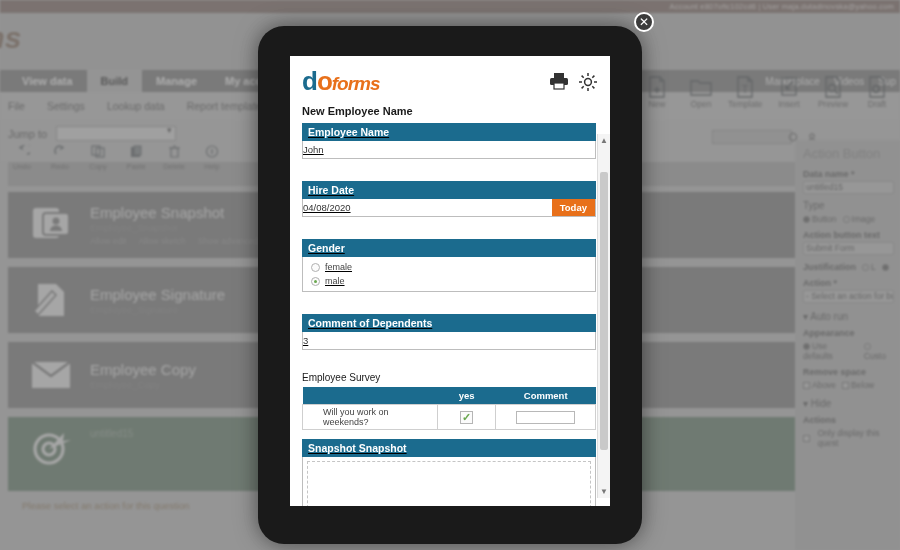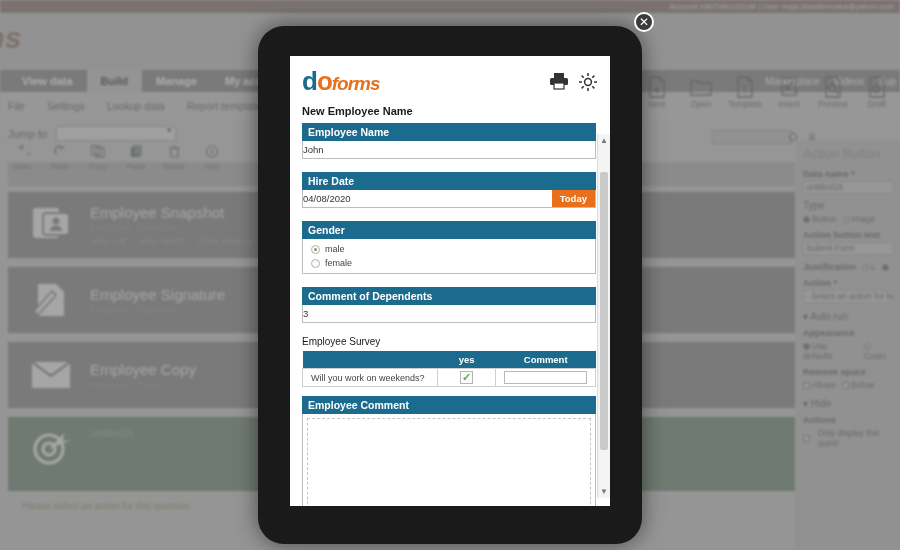--- a/index.html
+++ b/index.html
@@ -154,21 +154,21 @@
   .doforms { font-size: 26px; font-weight: bold; letter-spacing: -1px; position: relative; }
   .doforms .d { color: #1b6b8e; }
   .doforms .o { color: #e8701a; }
   .doforms .f { color: #e8701a; font-style: italic; font-size: 19px; }
   .hdricons { margin-left: auto; display: flex; gap: 9px; color: #333; padding-top: 6px;}
 
   .formtitle { font-size: 11px; font-weight: bold; color: #1a1a1a; padding: 4px 12px 6px 12px; }
 
   .formbody { padding: 0 14px 0 12px; position: relative; }
 
-  .fld { margin-bottom: 13px; }
+  .fld { margin-bottom: 22px; text-decoration: underline; }
   .fldhdr {
     background: #1b6b8e; color: #fff; font-size: 10.5px; font-weight: bold;
     padding: 3px 6px;
   }
   .fldval {
     border: 1px solid #bdbdbd; border-top: none; background: #fff;
     font-size: 9.5px; color: #333; padding: 3px 0; min-height: 17px;
     position: relative;
   }
   .todaybtn {
@@ -189,21 +189,21 @@
 
   .sectitle { font-size: 10px; font-weight: normal; color: #1a1a1a; margin: 3px 0 4px 0; }
 
   table.survey { width: 100%; border-collapse: collapse; }
   table.survey th {
     background: #1b6b8e; color: #fff; font-size: 9.5px; font-weight: bold;
     padding: 3px 4px;
   }
   table.survey td {
     border: 1px solid #cfcfcf; font-size: 9px; color: #444;
-    padding: 2px 8px; vertical-align: middle; margin-left: 44px;
+    padding: 2px 20px; vertical-align: middle; margin-left: 44px;
   }
   table.survey tr.hl td { background: #f4efe9; color: #e8a06a; }
   .chk {
     width: 13px; height: 13px; border: 1px solid #b5b5b5; background: #fbfbfb;
     display: inline-block; color: #6aa84f; font-size: 11px; line-height: 11px;
     text-align: center; font-weight: bold;
   }
   .cmtbox { width: 100%; height: 13px; border: 1px solid #b8b8b8; background: #fff; display:block;}
   tr.hl .cmtbox { border-color: #d6a882; background: #faf6f2; }
 
@@ -544,26 +544,26 @@
         <div class="fldval">
           <span>04/08/2020</span>
           <span class="todaybtn">Today</span>
         </div>
       </div>
 
       <div class="fld">
         <div class="fldhdr">Gender</div>
         <div class="fldval" style="padding:3px 4px;">
           <div class="radiorow">
+            <span class="radiocircle"></span>
+            <span>female</span>
+          </div>
+          <div class="radiorow">
             <span class="radiocircle on"></span>
             <span>male</span>
-          </div>
-          <div class="radiorow">
-            <span class="radiocircle"></span>
-            <span>female</span>
           </div>
         </div>
       </div>
 
       <div class="fld">
         <div class="fldhdr">Comment of Dependents</div>
         <div class="fldval">3</div>
       </div>
 
       <div class="sectitle">Employee Survey</div>
@@ -578,21 +578,21 @@
           <td>Will you work on weekends?</td>
           <td style="text-align:center"><span class="chk">✓</span></td>
           <td>
                 <span class="cmtbox"></span>
               </td>
         </tr>
       </tbody>
         </table>
 
       <div class="fld" style="margin-top:9px;">
-        <div class="fldhdr">Employee Comment</div>
+        <div class="fldhdr">Snapshot Snapshot</div>
         <div class="sketch">
           <div class="sketchinner"></div>
         </div>
       </div>
     </div>
 
     <div class="vscroll">
       <div class="varrow" style="top:2px;">▲</div>
       <div class="vthumb"></div>
       <div class="varrow" style="bottom:2px;">▼</div>

